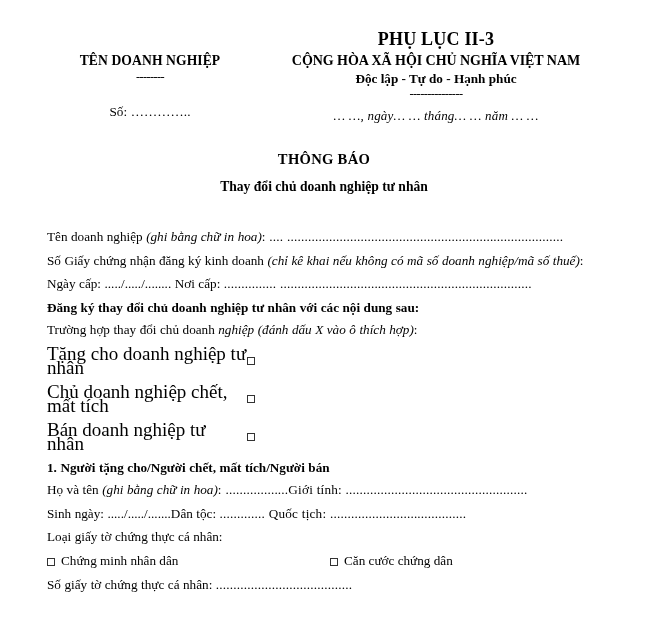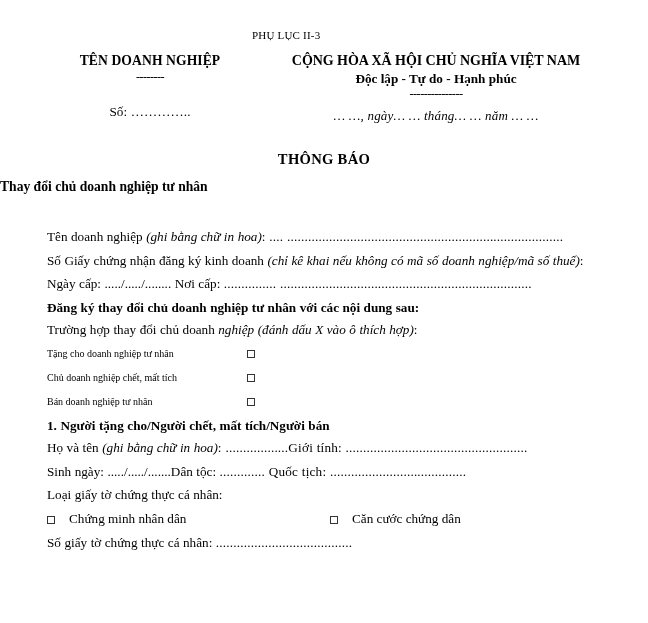--- a/index.html
+++ b/index.html
@@ -22,23 +22,23 @@
     width: 648px;
     height: 623px;
   }
 
   
   .appendix {
     position: absolute;
     top: 30px;
     left: 252px;
     width: 368px;
-    text-align: left;
-    font-weight: normal;
-    font-size: 11px;
+    text-align: center;
+    font-weight: bold;
+    font-size: 18px;
     letter-spacing: .2px;
   }
   .hdr-left {
     position: absolute;
     top: 54px;
     left: 48px;
     width: 204px;
     text-align: center;
   }
   .hdr-left .org {
@@ -95,21 +95,21 @@
     text-align: center;
     font-weight: bold;
     font-size: 14.6px;
     letter-spacing: .3px;
   }
   .doc-subtitle {
     position: absolute;
     top: 180px;
     left: 0;
     width: 648px;
-    text-align: left;
+    text-align: center;
     font-weight: bold;
     font-size: 13.6px;
   }
   .addressee {
     position: absolute;
     top: 205px;
     left: 0;
     width: 648px;
     text-align: center;
     font-size: 13.2px;
@@ -131,21 +131,21 @@
   }
   .line.tight { margin-bottom: 8.5px; }
   .bold { font-weight: bold; }
   .ital { font-style: italic; }
   .dots { letter-spacing: .2px; }
 
   
   .opt-row {
     display: flex;
     align-items: center;
-    font-size: 10px;
+    font-size: 19px;
     line-height: 14px;
     margin-bottom: 10px;
   }
   .opt-row .opt-label {
     display: inline-block;
     width: 200px;
   }
   .cbox {
     display: inline-block;
     width: 6px;
@@ -156,21 +156,20 @@
   }
   .idrow {
     display: flex;
     font-size: 13.2px;
     line-height: 14px;
     margin-bottom: 10px;
   }
   .idcol {
     display: flex;
     align-items: center;
-    gap: 8px;
   }
   .idcol.left { width: 283px; flex: 0 0 283px; }
   .idcol .cbox { margin-right: 6px; position: relative; top: 1px; }
 </style>
 </head>
 <body>
 
 <div class="page">
 
   <div class="appendix">PHỤ LỤC II-3</div>

